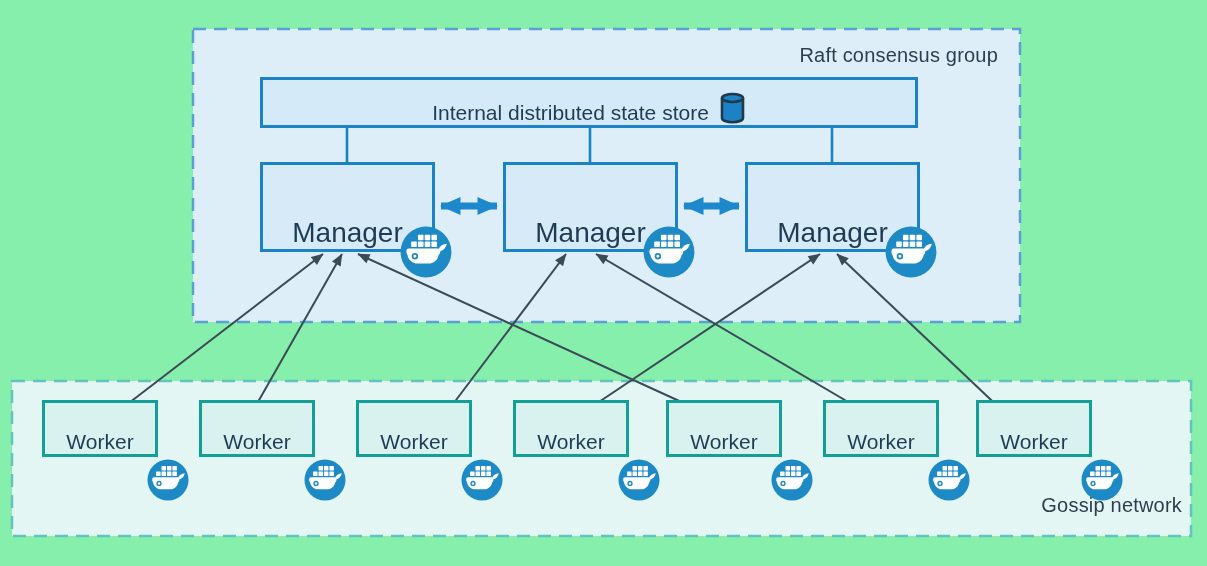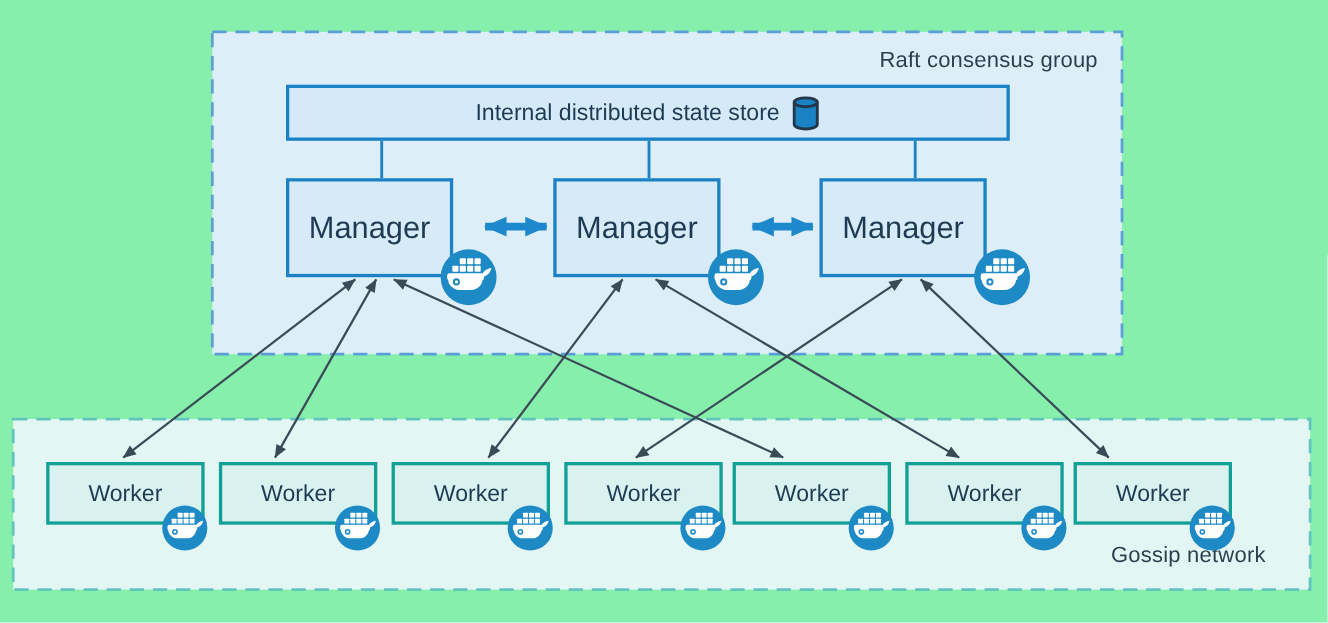--- a/index.html
+++ b/index.html
@@ -3,37 +3,37 @@
 <meta charset="utf-8">
 <style>
   html,body{margin:0;padding:0;background:#fff;}
   .stage{
     position:relative;width:1207px;height:566px;background:#86efac;
     font-family:"Liberation Sans",sans-serif;overflow:hidden;
   }
   .wires{position:absolute;left:0;top:0;z-index:1;}
   .group-label{position:absolute;z-index:4;font-size:20px;color:#2d3e4e;letter-spacing:.2px;}
   .raft-label{left:758px;top:44px;width:240px;text-align:right;}
-  .gossip-label{left:1010px;top:494px;width:172px;text-align:left;}
+  .gossip-label{left:1010px;top:494px;width:172px;text-align:right;}
   .node{
     position:absolute;z-index:3;box-sizing:border-box;
-    display:flex;align-items:center;justify-content:center;
+    display:flex;align-items:flex-end;justify-content:center;
     color:#1f3b54;text-align:center;
   }
   .store{
     left:260px;top:77px;width:658px;height:51px;
     background:#d5eaf8;border:3px solid #1b82c6;font-size:21px;gap:10px;
   }
   .manager{
-    top:162px;width:152px;height:90px;
+    top:162px;width:175px;height:90px;
     background:#d6eaf8;border:3px solid #1b82c6;font-size:28px;
   }
   .m1{left:260px}.m2{left:503px}.m3{left:745px}
   .worker{
-    top:420px;width:144px;height:57px;
+    top:400px;width:116px;height:57px;
     background:#d9f2f0;border:3px solid #12a096;font-size:21px;
   }
   .docker{position:absolute;z-index:5;}
   .docker svg{display:block;}
   .db-icon{flex:0 0 auto;}
 </style>
 </head>
 <body>
 
 <div class="stage">

